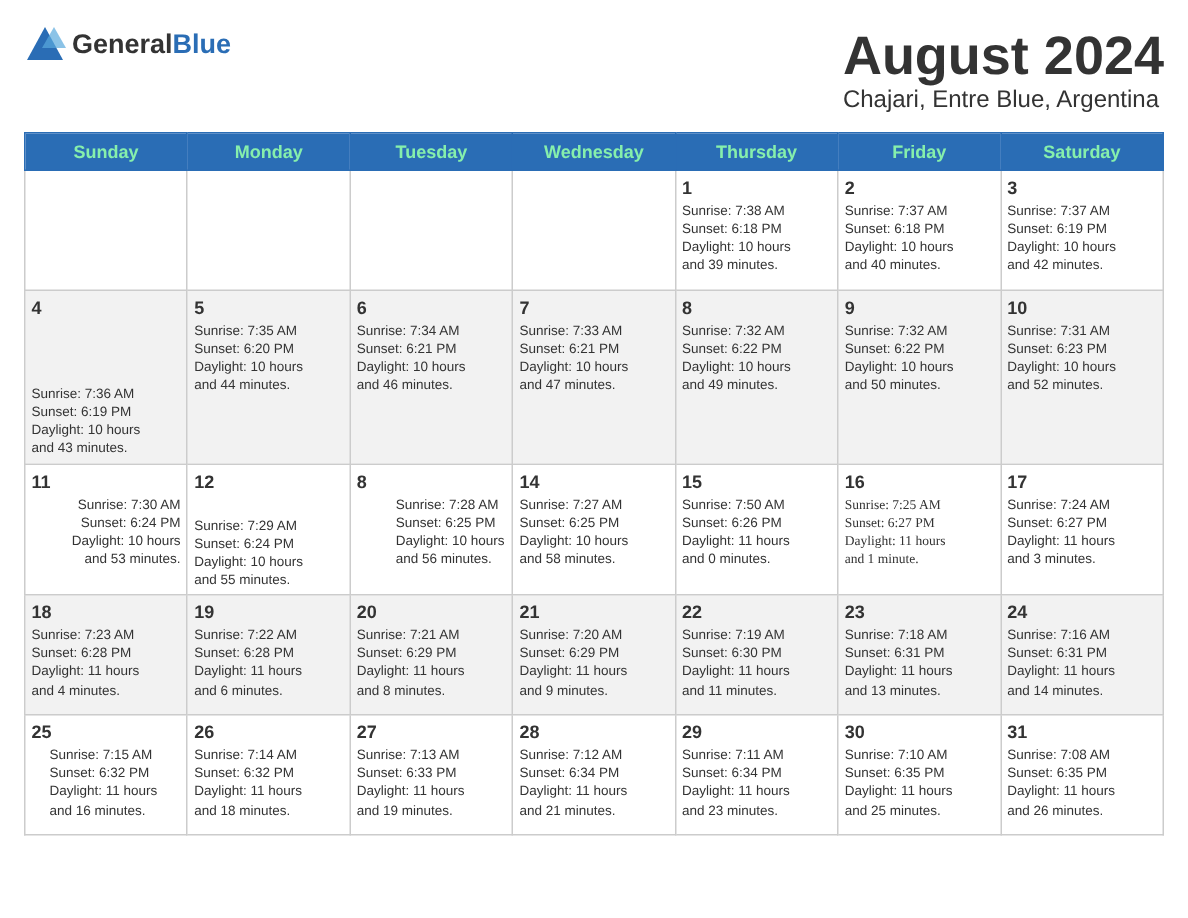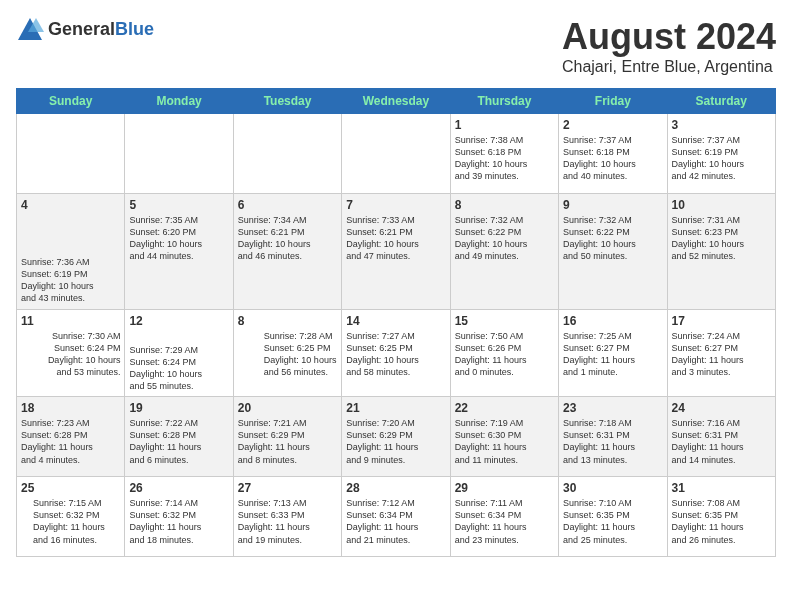--- a/index.html
+++ b/index.html
@@ -235,21 +235,21 @@
         </td>
         <td>
           <span class="day-number">15</span>
           <div class="cell-content" style="white-space: pre-line;">Sunrise: 7:50 AM
 Sunset: 6:26 PM
 Daylight: 11 hours
 and 0 minutes.</div>
         </td>
         <td>
           <span class="day-number">16</span>
-          <div class="cell-content" style="white-space: pre-line;">Sunrise: 7:25 AM
+          <div class="cell-content" style="white-space: pre-line; font-family: Liberation Serif, serif;">Sunrise: 7:25 AM
 Sunset: 6:27 PM
 Daylight: 11 hours
 and 1 minute.</div>
         </td>
         <td>
           <span class="day-number">17</span>
           <div class="cell-content" style="white-space: pre-line;">Sunrise: 7:24 AM
 Sunset: 6:27 PM
 Daylight: 11 hours
 and 3 minutes.</div>

